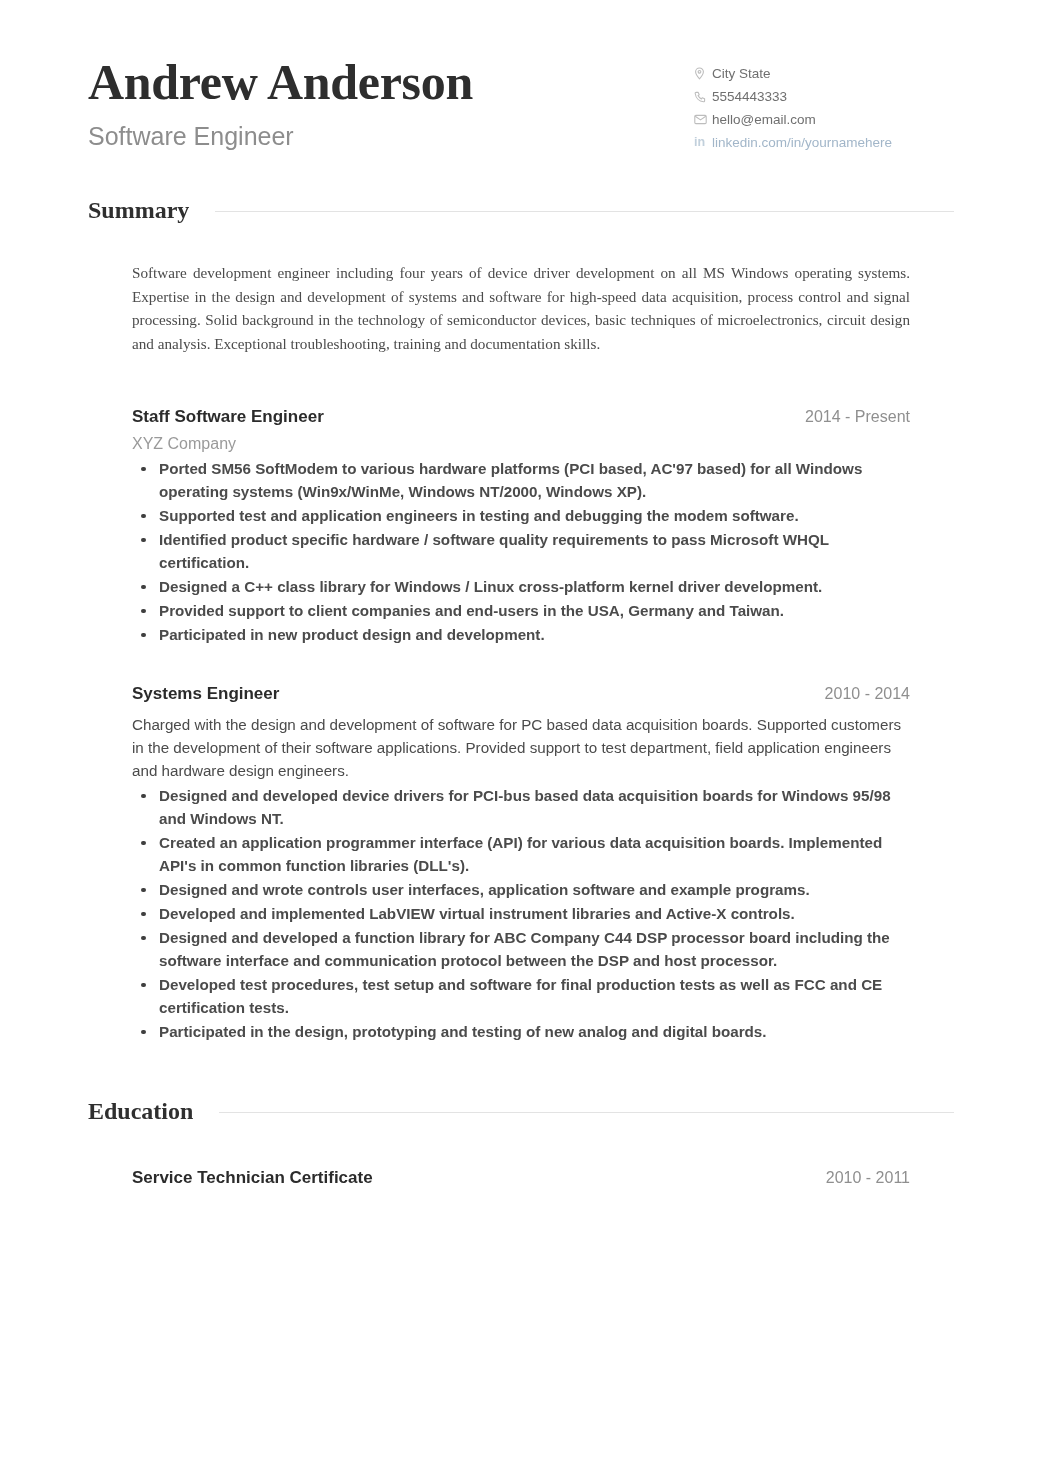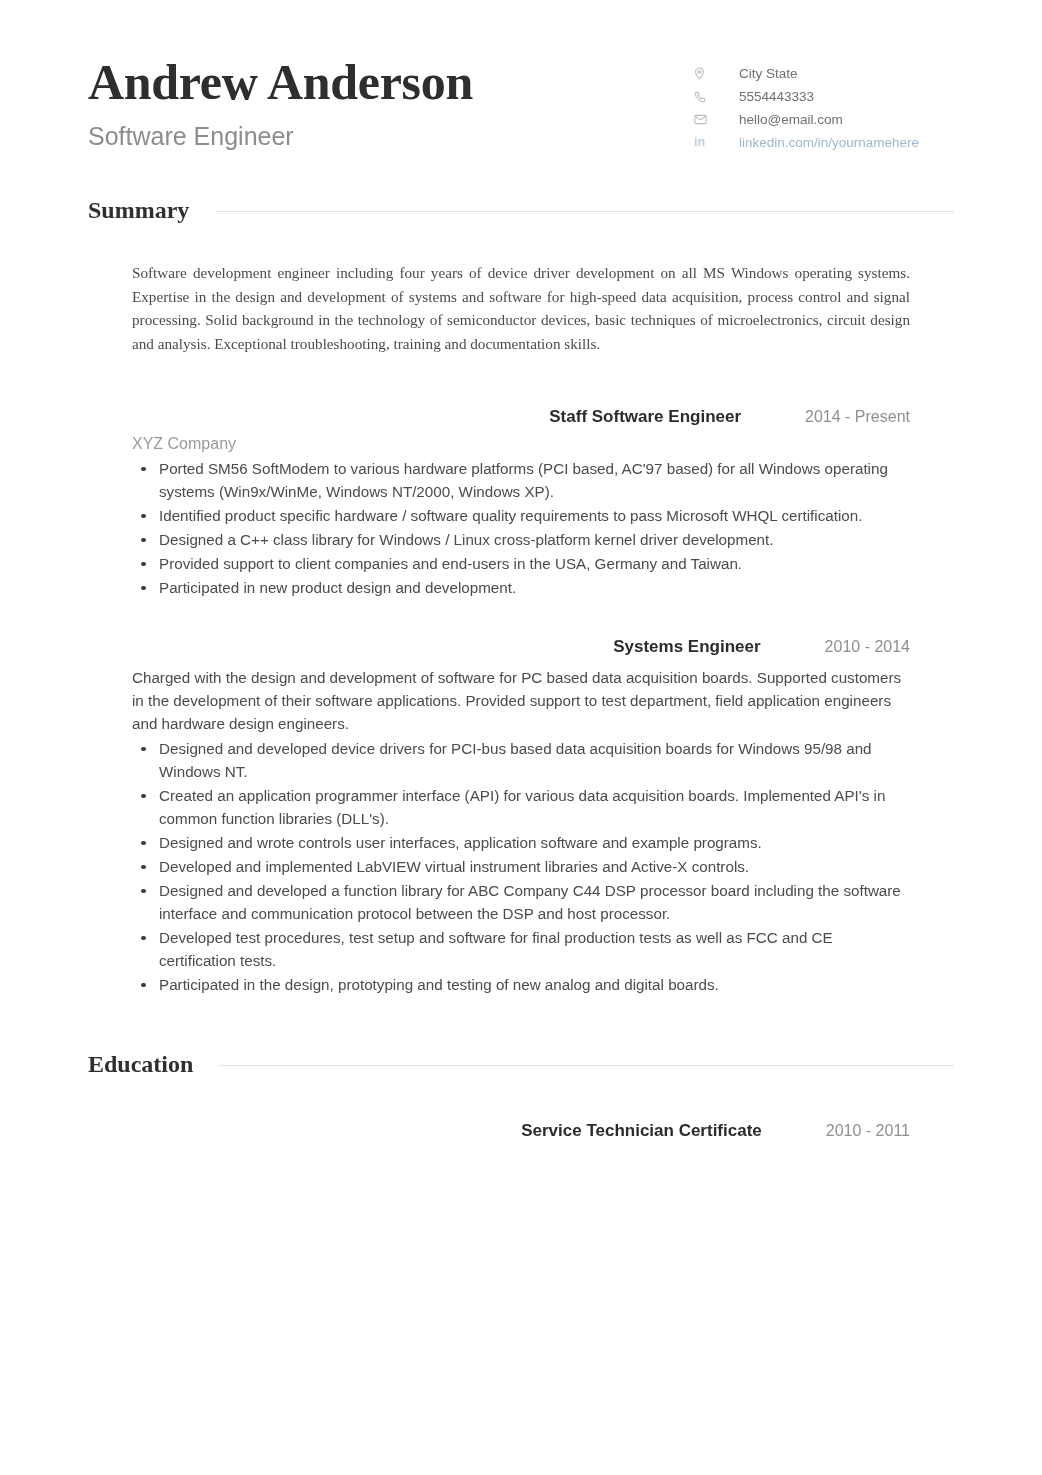--- a/index.html
+++ b/index.html
@@ -63,21 +63,20 @@
     top: 62px;
     width: 260px;
   }
   .contact-row {
     display: flex;
     align-items: center;
     height: 23px;
     font-size: 13.5px;
     color: #6f6f6f;
     white-space: nowrap;
-    gap: 27px;
   }
   .contact-icon {
     width: 18px;
     min-width: 18px;
     display: inline-flex;
     align-items: center;
     justify-content: flex-start;
     color: #bdbdbd;
   }
   .contact-icon svg { display: block; }
@@ -125,21 +124,21 @@
     color: #4b4b4b;
     text-align: justify;
     font-family: Liberation Serif, serif;
   }
 
   
   .entry { position: relative; }
   .entry-top {
     display: flex;
     align-items: baseline;
-    justify-content: flex-end;
+    justify-content: space-between;
     gap: 44px;
   }
   .entry-role {
     font-family: "Liberation Sans", sans-serif;
     font-weight: 700;
     font-size: 17px;
     line-height: 1.25;
     color: #2b2b2b;
   }
   .entry-dates {
@@ -160,20 +159,21 @@
   .entry-desc {
     margin: 9px 0 0 0;
     font-size: 15.2px;
     line-height: 23px;
     color: #4b4b4b;
   }
   .entry-bullets {
     list-style: none;
     margin: 2px 0 0 0;
     padding: 0;
+    font-weight: bold;
   }
   .entry-bullets li {
     position: relative;
     padding-left: 27px;
     margin-top: 1px;
     font-size: 15.2px;
     line-height: 23px;
     color: #4b4b4b;
   }
   .entry-bullets li::before {
@@ -254,20 +254,21 @@
     <div class="section-body" style="margin-top:44px;">
 
       <div class="entry">
         <div class="entry-top">
           <div class="entry-role">Staff Software Engineer</div>
           <div class="entry-dates">2014 - Present</div>
         </div>
         <div class="entry-org">XYZ Company</div>
         <ul class="entry-bullets">
           <li>Ported SM56 SoftModem to various hardware platforms (PCI based, AC'97 based) for all Windows operating systems (Win9x/WinMe, Windows NT/2000, Windows XP).</li>
+          <li>Supported test and application engineers in testing and debugging the modem software.</li>
           <li>Identified product specific hardware / software quality requirements to pass Microsoft WHQL certification.</li>
           <li>Designed a C++ class library for Windows / Linux cross-platform kernel driver development.</li>
           <li>Provided support to client companies and end-users in the USA, Germany and Taiwan.</li>
           <li>Participated in new product design and development.</li>
         </ul>
       </div>
 
       <div class="entry" style="margin-top:37px;">
         <div class="entry-top">
           <div class="entry-role">Systems Engineer</div>

